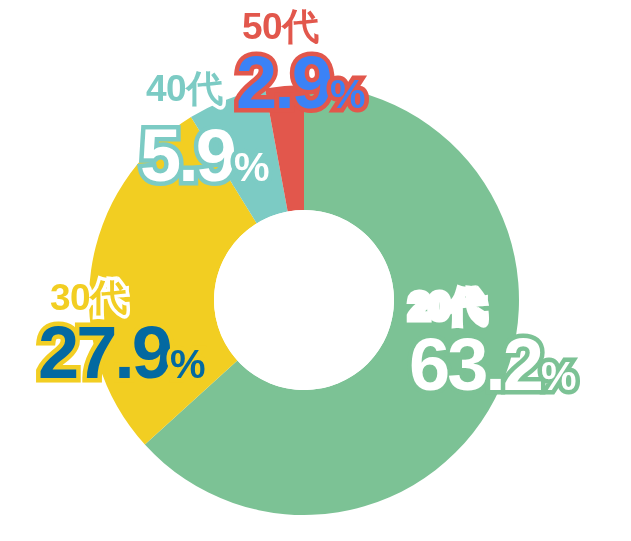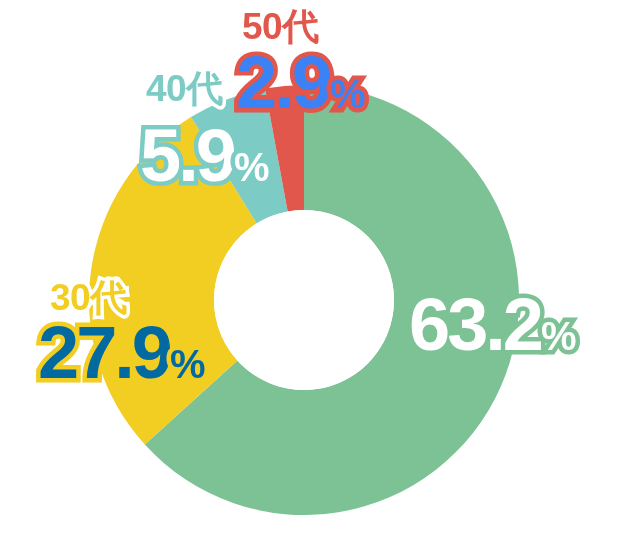--- a/index.html
+++ b/index.html
@@ -138,20 +138,21 @@
     <g id="slices-group">
         <path d="M 304.00 85.00 A 215 215 0 1 1 144.86 444.57 L 237.38 360.52 A 90 90 0 1 0 304.00 210.00 Z" fill="#7CC295"></path>
         <path d="M 144.86 444.57 A 215 215 0 0 1 190.99 117.10 L 256.69 223.44 A 90 90 0 0 0 237.38 360.52 Z" fill="#F2CE22"></path>
         <path d="M 190.99 117.10 A 215 215 0 0 1 265.00 88.57 L 287.68 211.49 A 90 90 0 0 0 256.69 223.44 Z" fill="#7CCBC4"></path>
         <path d="M 265.00 88.57 A 215 215 0 0 1 304.00 85.00 L 304.00 210.00 A 90 90 0 0 0 287.68 211.49 Z" fill="#E2574C"></path>
       </g>
     <circle id="donut-hole" cx="304" cy="300" r="90" fill="#FFFFFF"></circle>
   </svg>
 
   <div class="label-group" id="label-20">
+    <span class="age-line outlined-thin">20代</span>
     <span class="pct-line outlined">
       <span class="pct-num">63.2</span><span class="pct-sign">%</span>
     </span>
   </div>
 
   <div class="label-group" id="label-30">
     <span class="age-line">30代</span>
     <span class="pct-line outlined">
       <span class="pct-num">27.9</span><span class="pct-sign">%</span>
     </span>

